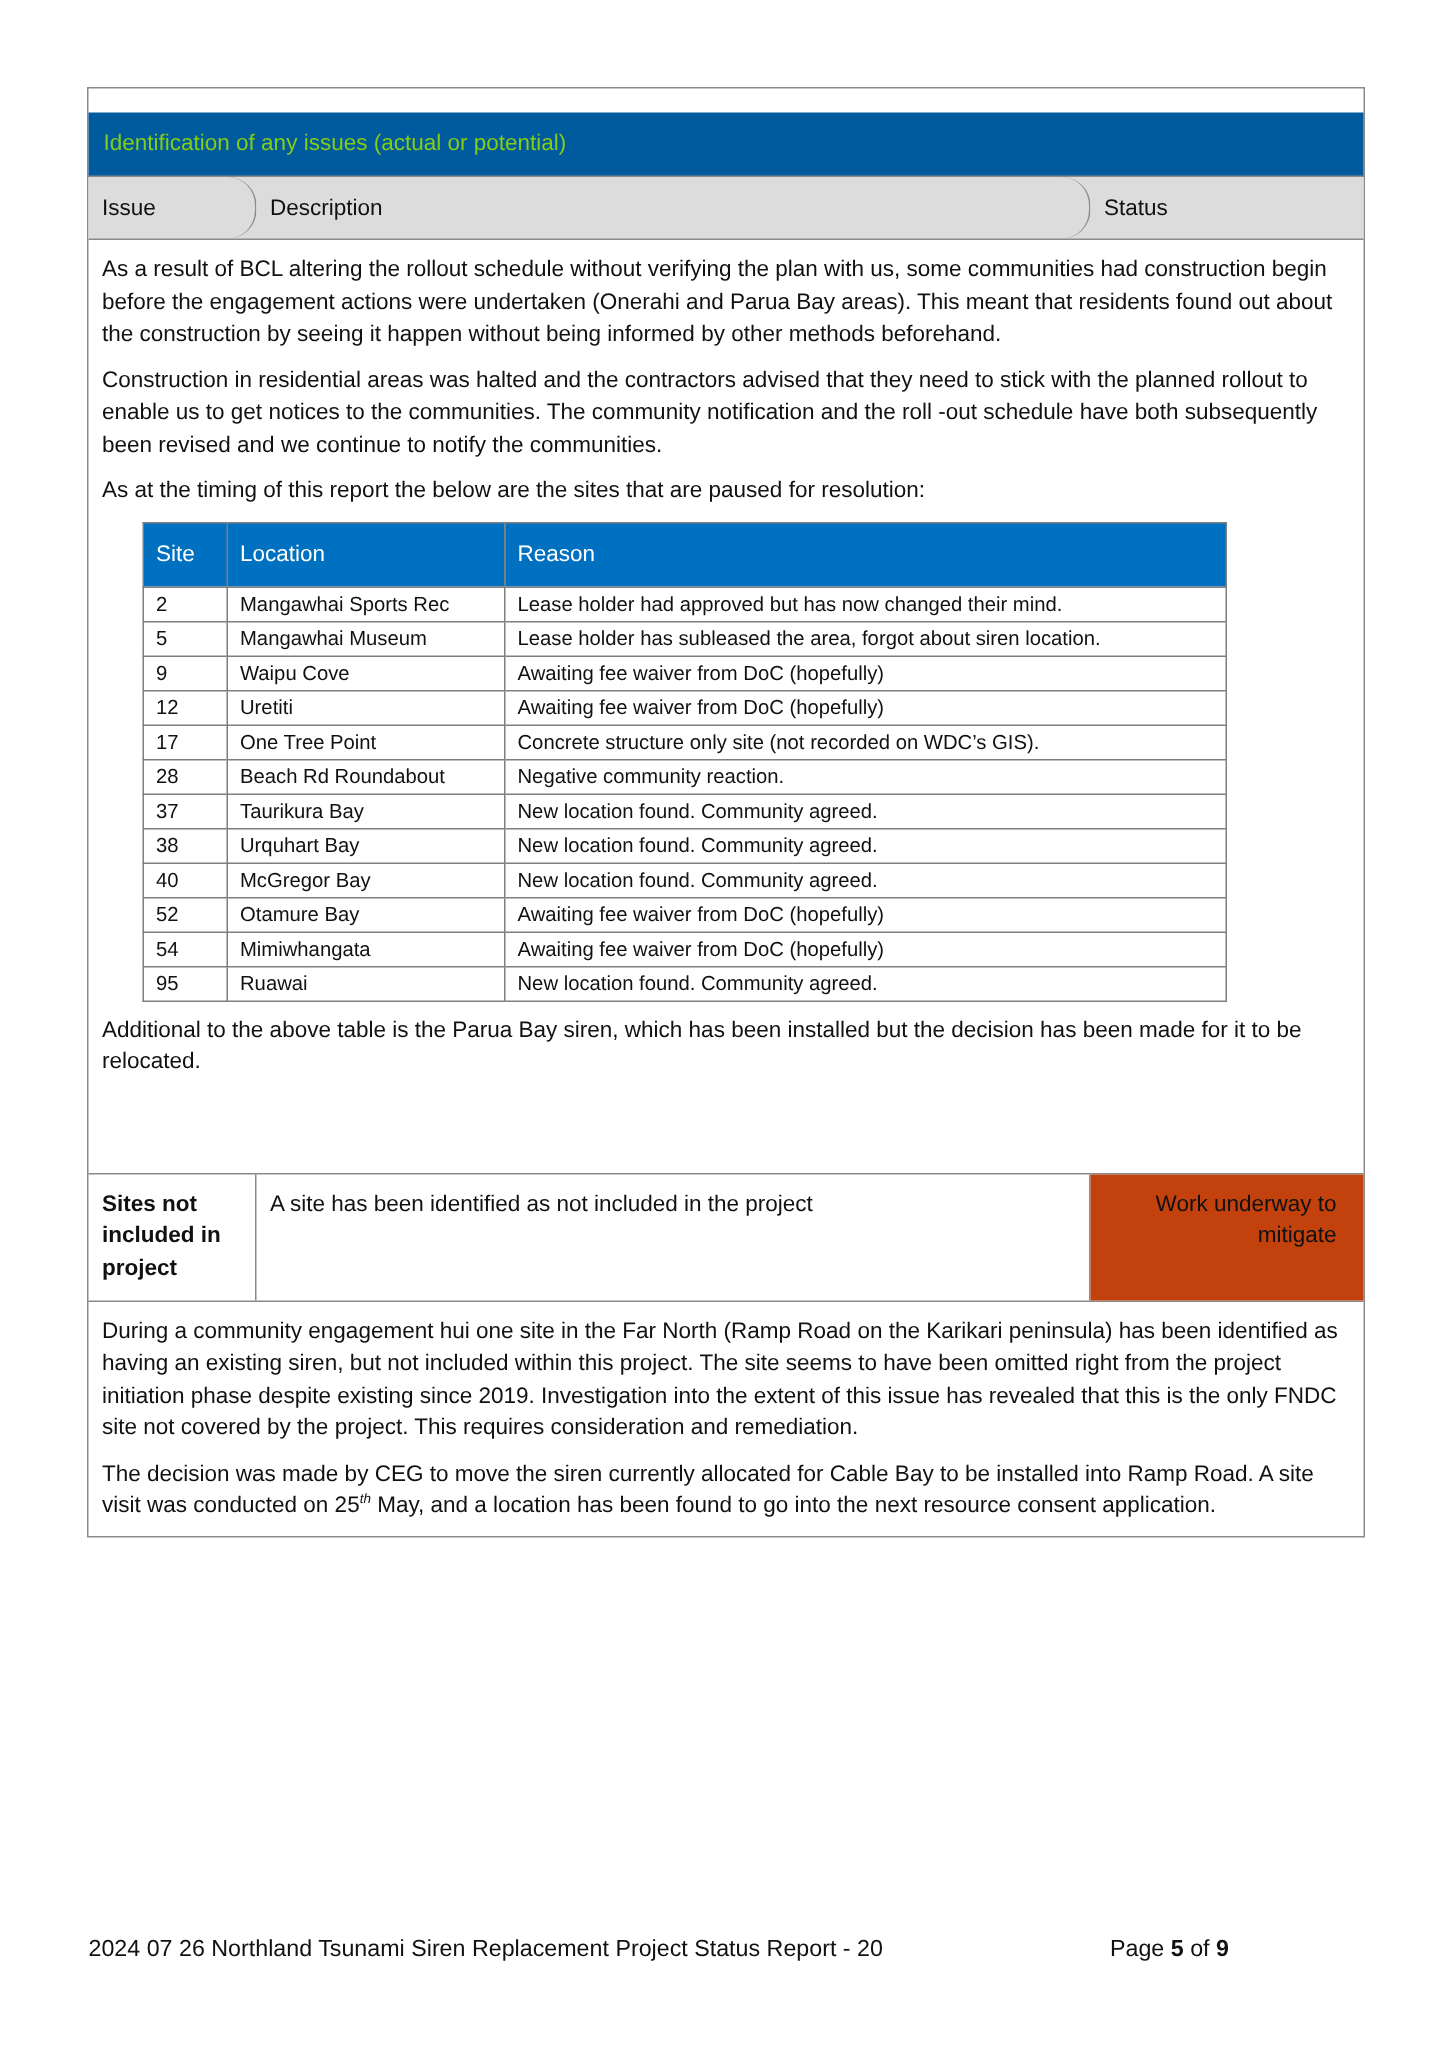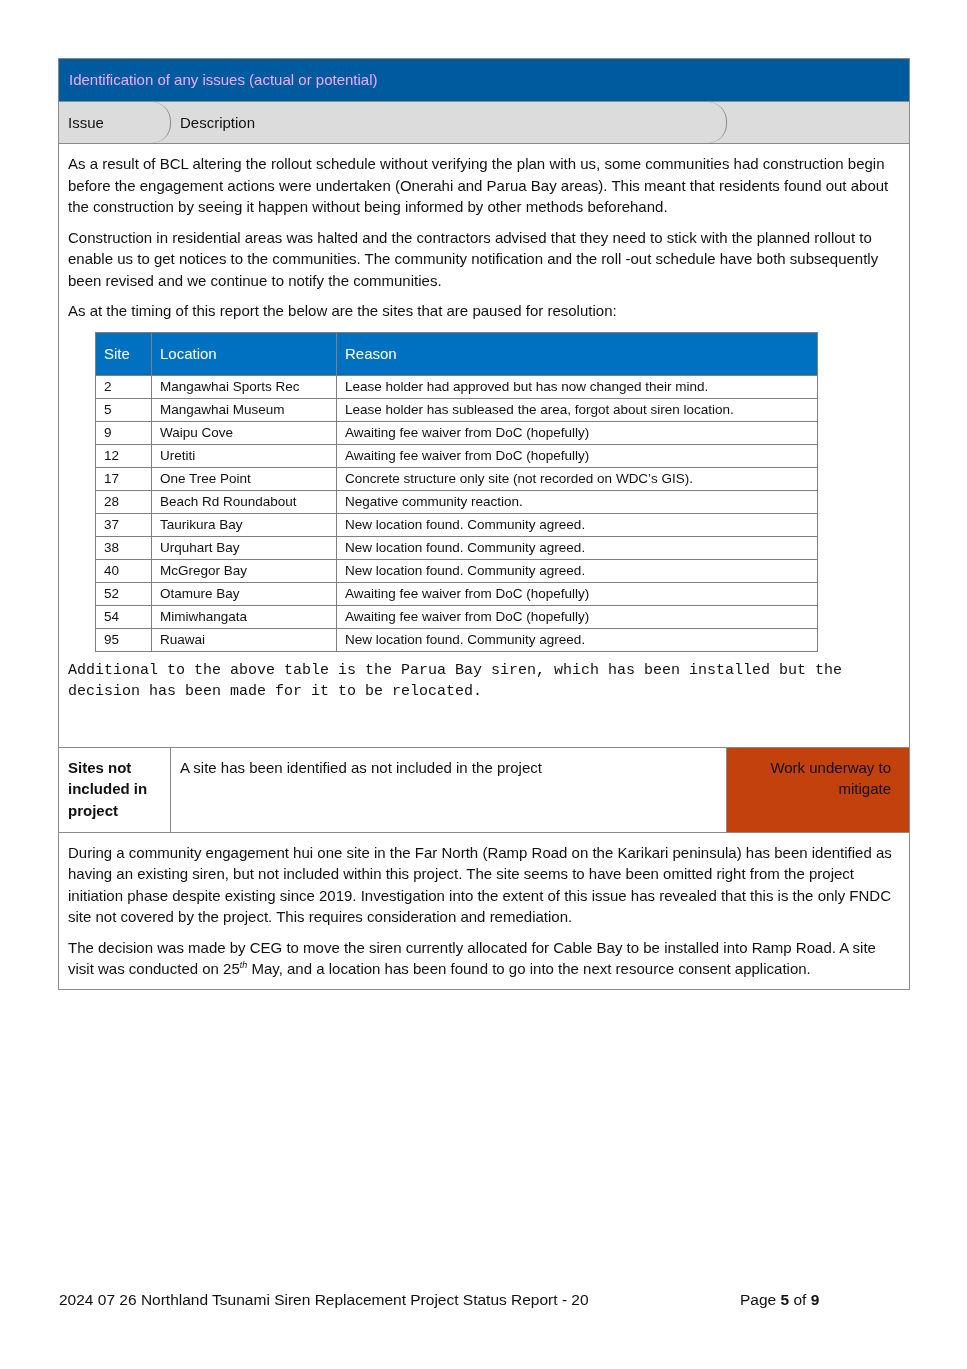--- a/index.html
+++ b/index.html
@@ -5,23 +5,24 @@
     html, body { margin: 0; padding: 0; background: #ffffff; }
     body {
       width: 967px; height: 1369px; position: relative;
       font-family: "Liberation Sans", sans-serif; color: #111111;
     }
     .outer {
       position: absolute; left: 58px; top: 58px; width: 852px;
       border: 1.5px solid #8a8a8a; box-sizing: border-box;
     }
     .title-bar {
-      background: #005a9e; color: #f0abfc; font-size: 15px;
+      background: #005a9e; color: #84cc16; font-size: 15px;
       height: 42px; line-height: 42px; padding-left: 10px;
       border-bottom: 1.5px solid #8a8a8a;
+      margin-top: 16px;
     }
     .hdr-row { display: flex; background: #dcdcdc; height: 41px; border-bottom: 1.5px solid #8a8a8a; }
     .hdr-row > div { font-size: 15px; line-height: 41px; padding-left: 9px; box-sizing: border-box; border-radius: 19px; }
     .c1 { width: 112px; border-right: 1.5px solid #8a8a8a; }
     .c2 { width: 556px; border-right: 1.5px solid #8a8a8a; }
     .c3 { flex: 1; }
     .body-block { padding: 9px 10px 0 9px; font-size: 15px; line-height: 21.5px; border-bottom: 1.5px solid #8a8a8a; }
     .body-block p { margin: 0 0 9px 0; }
     .sites-table {
       border-collapse: collapse; margin: 10px 0 8px 27px; width: 723px;
@@ -52,20 +53,21 @@
     .footer b { font-weight: bold; }
   </style>
 </head>
 <body>
 
 <div class="outer">
   <div class="title-bar">Identification of any issues (actual or potential)</div>
   <div class="hdr-row">
     <div class="c1">Issue</div>
     <div class="c2">Description</div>
+    <div class="c3">Status</div>
   </div>
 
   <div class="body-block">
     <p>As a result of BCL altering the rollout schedule without verifying the plan with us, some communities had construction begin before the engagement actions were undertaken (Onerahi and Parua Bay areas). This meant that residents found out about the construction by seeing it happen without being informed by other methods beforehand.</p>
     <p>Construction in residential areas was halted and the contractors advised that they need to stick with the planned rollout to enable us to get notices to the communities. The community notification and the roll -out schedule have both subsequently been revised and we continue to notify the communities.</p>
     <p>As at the timing of this report the below are the sites that are paused for resolution:</p>
 
     <table class="sites-table">
       <thead>
         <tr>
@@ -131,21 +133,21 @@
             <td>Awaiting fee waiver from DoC (hopefully)</td>
           </tr>
         <tr>
             <td>95</td>
             <td>Ruawai</td>
             <td>New location found. Community agreed.</td>
           </tr>
       </tbody>
     </table>
 
-    <p style="margin-bottom:44px;font-family:Liberation Mono, monospace;">Additional to the above table is the Parua Bay siren, which has been installed but the decision has been made for it to be relocated.</p>
+    <p style="margin-bottom:63px;">Additional to the above table is the Parua Bay siren, which has been installed but the decision has been made for it to be relocated.</p>
   </div>
 
   <div class="issue-row">
     <div class="c1 issue-name">Sites not included in project</div>
     <div class="c2">A site has been identified as not included in the project</div>
     <div class="c3 status-cell">Work underway to mitigate</div>
   </div>
 
   <div class="last-block">
     <p>During a community engagement hui one site in the Far North (Ramp Road on the Karikari peninsula) has been identified as having an existing siren, but not included within this project. The site seems to have been omitted right from the project initiation phase despite existing since 2019. Investigation into the extent of this issue has revealed that this is the only FNDC site not covered by the project. This requires consideration and remediation.</p>

